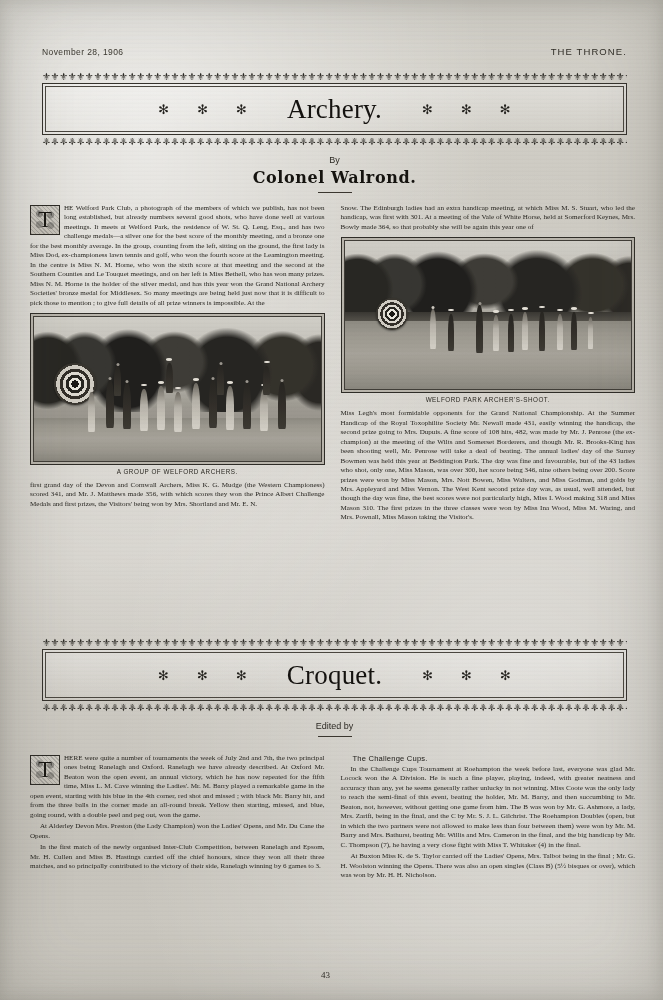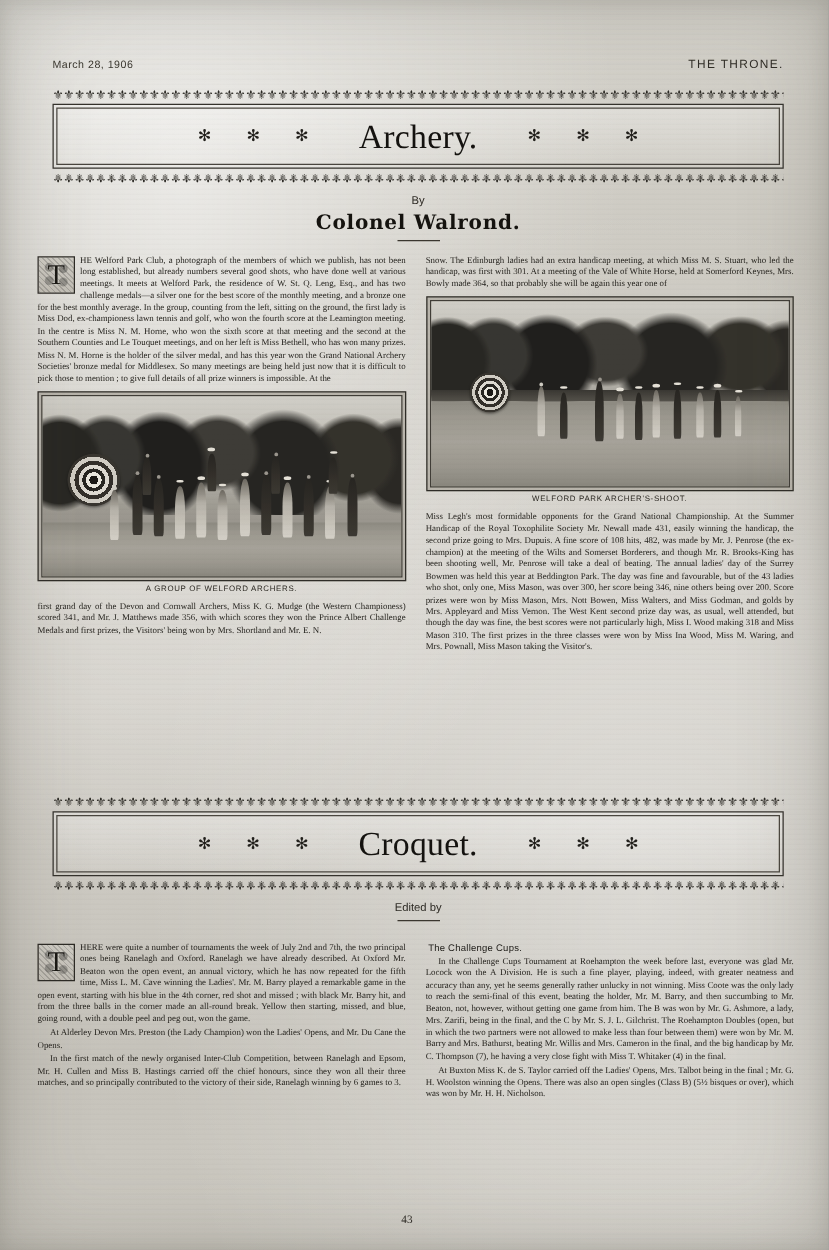--- a/index.html
+++ b/index.html
@@ -175,21 +175,21 @@
     font-size: 23px;
     font-family: "Liberation Serif", serif;
     color: #191712;
     text-shadow: 0 0 1px rgba(255,255,255,.7);
   }
 
   .sub-head {
     font-family: "Liberation Sans", "DejaVu Sans", sans-serif;
     font-size: 7.6px;
     letter-spacing: .2px;
-    margin: 0 0 2px 2px;
+    margin: 0 0 2px 12px;
     color: #1c1a16;
   }
 
   
   .photo-frame {
     border: 1px solid #2e2c27;
     padding: 2px;
     margin: 5px 0 3px;
     background: #b9b5ac;
   }
@@ -299,21 +299,21 @@
     font-size: 9px;
     color: #2b2823;
   }
 </style>
 </head>
 <body>
 
 <div class="page">
 
   <div class="runhead">
-    <div class="issue-date">March 28, 1906</div>
+    <div class="issue-date">November 28, 1906</div>
     <div class="pub-name">THE THRONE.</div>
   </div>
 
   <div class="masthead" style="top:72px;">
     <div class="orn-row" id="orn-a1">⚜⚜⚜⚜⚜⚜⚜⚜⚜⚜⚜⚜⚜⚜⚜⚜⚜⚜⚜⚜⚜⚜⚜⚜⚜⚜⚜⚜⚜⚜⚜⚜⚜⚜⚜⚜⚜⚜⚜⚜⚜⚜⚜⚜⚜⚜⚜⚜⚜⚜⚜⚜⚜⚜⚜⚜⚜⚜⚜⚜⚜⚜⚜⚜⚜⚜⚜⚜⚜⚜⚜⚜⚜⚜⚜⚜⚜⚜⚜⚜⚜⚜⚜⚜⚜⚜⚜⚜⚜⚜⚜⚜⚜⚜⚜⚜⚜⚜⚜⚜⚜⚜⚜⚜⚜⚜⚜⚜⚜⚜⚜⚜⚜⚜⚜⚜⚜⚜⚜⚜</div>
     <div class="banner-box">
       <div class="banner-inner">
         <span class="star">✻</span>
         <span class="star">✻</span>
         <span class="star">✻</span>

